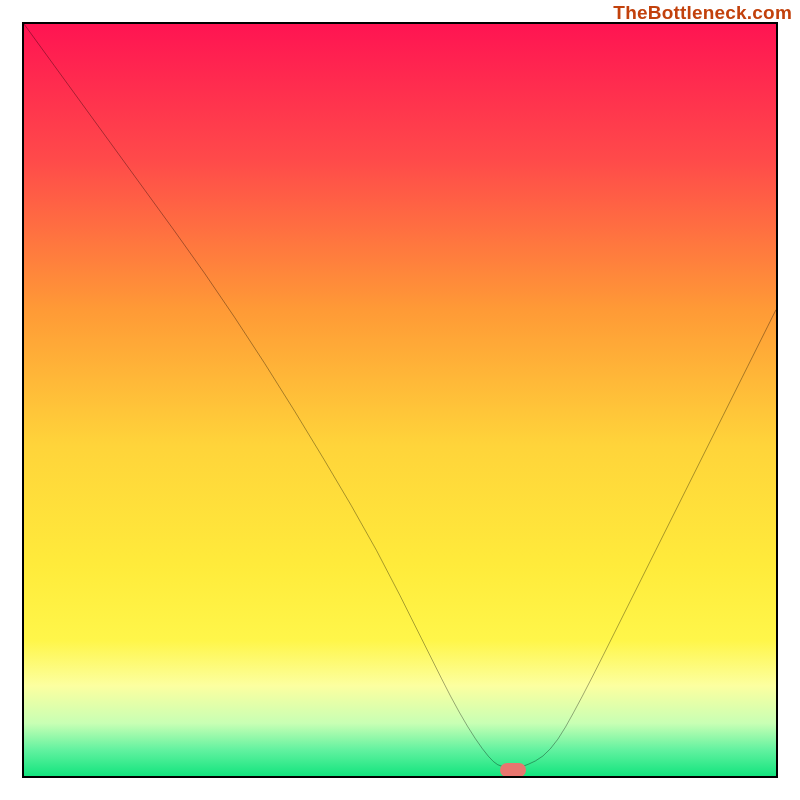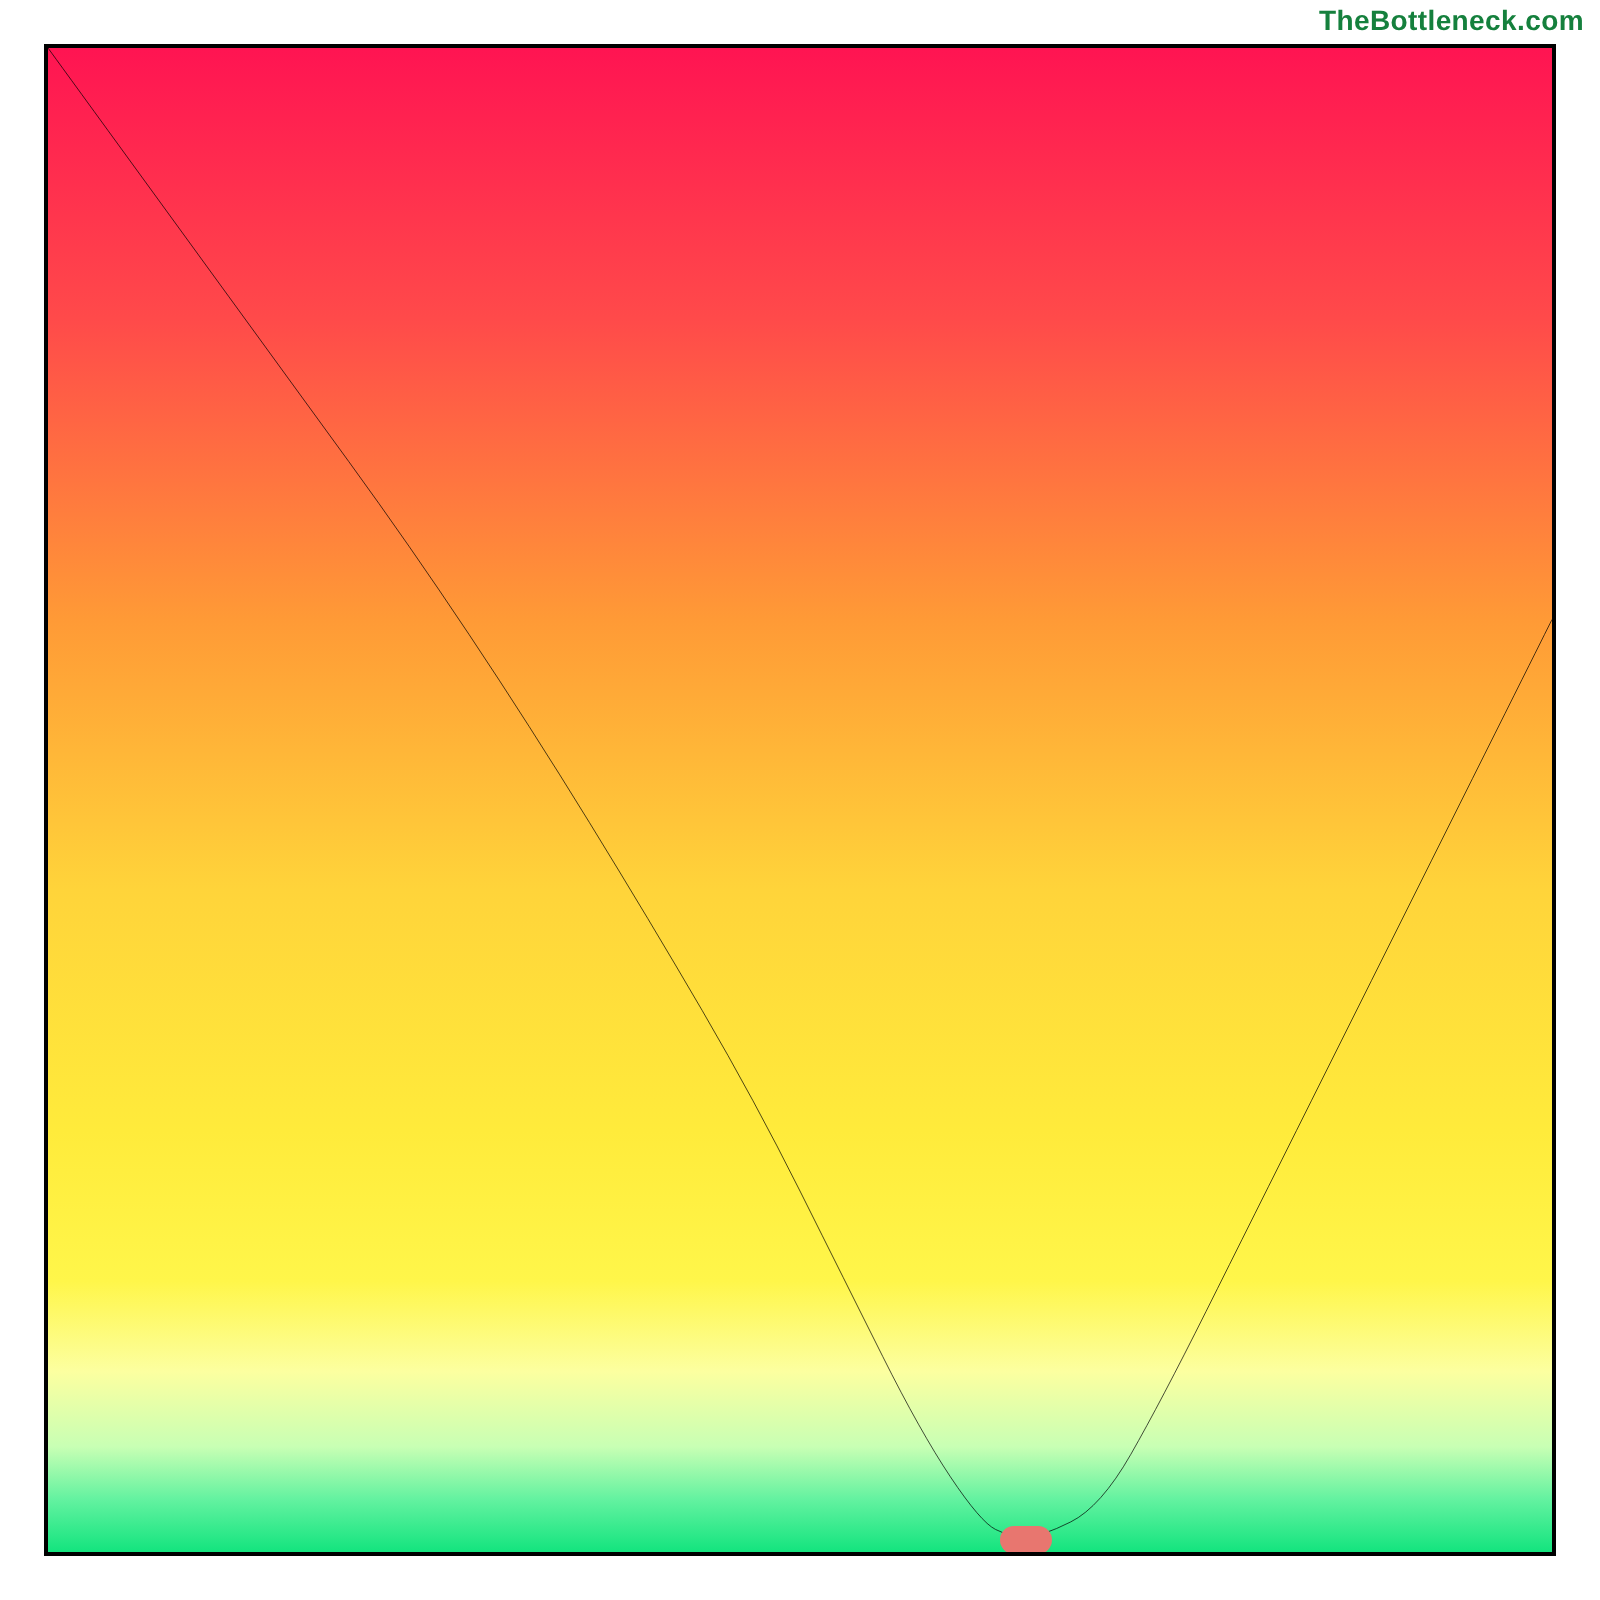--- a/index.html
+++ b/index.html
@@ -13,23 +13,23 @@
   }
   .figure {
     position: relative;
     width: 800px;
     height: 800px;
   }
   .watermark {
     position: absolute;
     top: 2px;
     right: 8px;
-    font-size: 14px;
+    font-size: 19px;
     font-weight: 700;
-    color: #15803d;
+    color: #c2410c;
     z-index: 40;
     letter-spacing: 0.2px;
   }
   .axes-frame {
     position: absolute;
     left: 22px;
     top: 22px;
     width: 756px;
     height: 756px;
     border: 2px solid #000;

